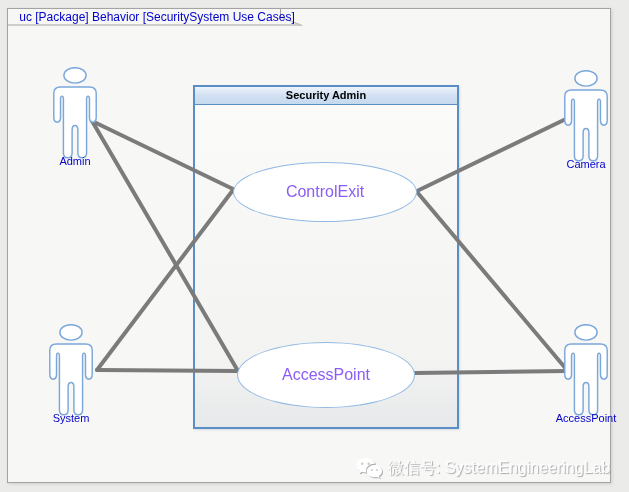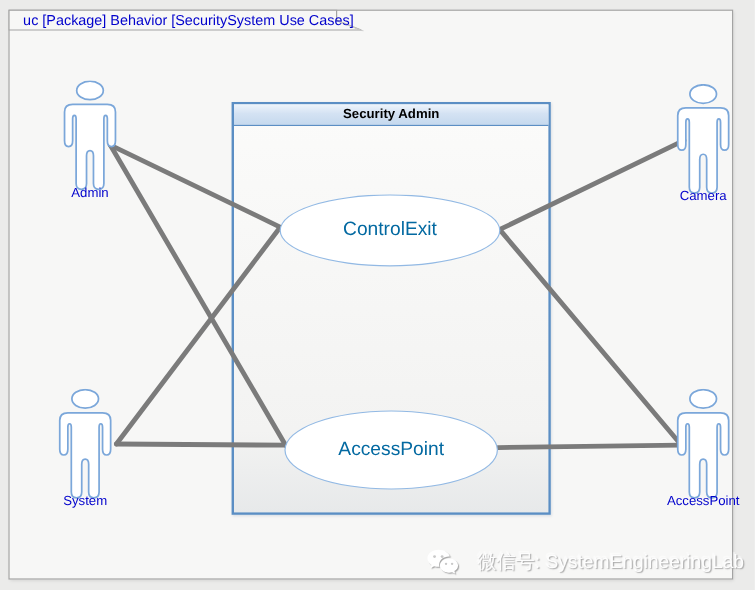--- a/index.html
+++ b/index.html
@@ -38,21 +38,21 @@
     border-bottom:1px solid #5b8ec4;
     font-size:11px;font-weight:bold;color:#000;
     text-align:center;line-height:17px;
   }
 
   
   .usecase{
     border:1px solid #92b9e4;border-radius:50%;
     background:#ffffff;
     display:flex;align-items:center;justify-content:center;
-    font-size:16px;color:#0369a1;
+    font-size:16px;color:#8b5cf6;
     box-sizing:border-box;
   }
   .uc-exit{left:233px;top:162px;width:184px;height:60px;}
   .uc-enter{left:237px;top:342px;width:178px;height:66px;}
 
   
   .actor{width:54px;}
   .actor svg{display:block;}
   .actor-label{
     position:absolute;left:-20px;right:-20px;top:88px;
@@ -68,21 +68,20 @@
   .links line{pointer-events:stroke;}
 
   
   .watermark{
     left:355px;top:454px;width:265px;height:28px;
     display:flex;align-items:center;gap:5px;
   }
   .wm-text{
     font-size:16px;color:#fdfdfd;white-space:nowrap;
     text-shadow:1px 1px 1px #a8a8a8, -1px -1px 1px rgba(255,255,255,0.6);
-    margin-left:10px;
   }
   .wm-icon{filter:drop-shadow(1px 1px 0 #ababab);}
 </style>
 </head>
 <body>
 
 <svg width="0" height="0" style="position:absolute">
   <defs>
     <g id="actor-figure">
       <ellipse cx="28" cy="8.5" rx="11.5" ry="8" fill="#ffffff" stroke="#7ba7da" stroke-width="1.5"></ellipse>

